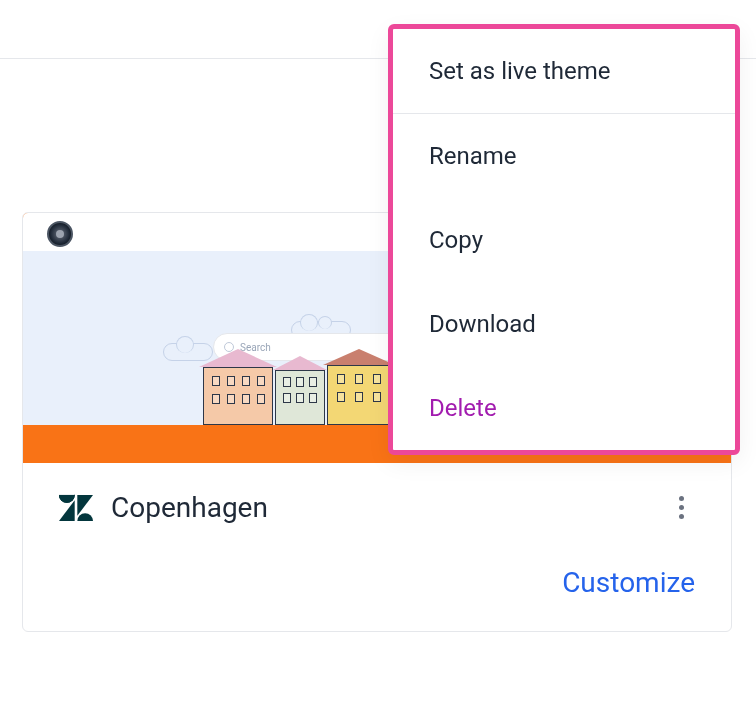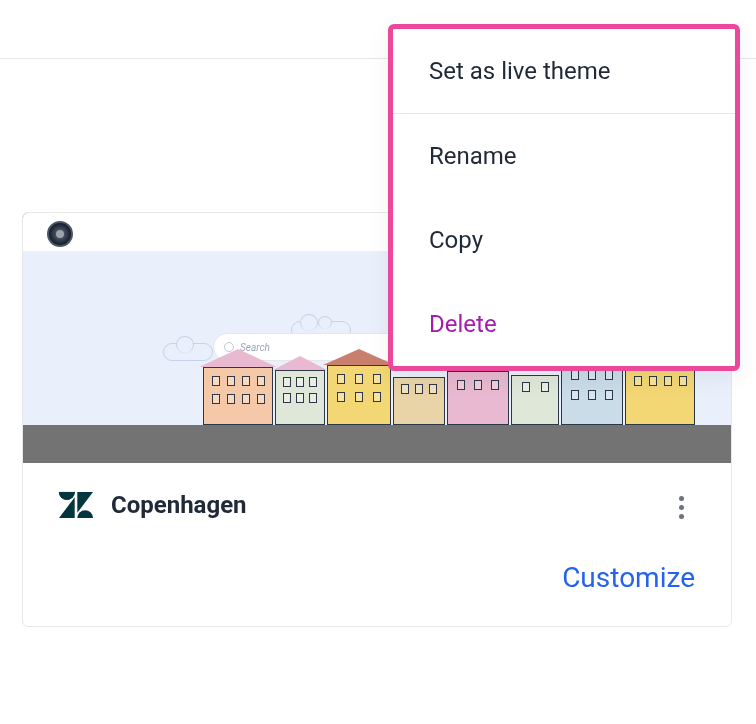--- a/index.html
+++ b/index.html
@@ -28,24 +28,23 @@
       left: 22px;
       top: 212px;
       width: 710px;
       border: 1px solid #e5e7eb;
       border-radius: 6px;
       background: #fff;
       overflow: hidden;
     }
     .preview {
       height: 250px;
-      background: #737373;
+      background: #f97316;
       position: relative;
       overflow: hidden;
-      font-style: italic;
     }
     .preview-sky {
       position: absolute;
       top: 38px;
       left: 0;
       right: 0;
       bottom: 38px;
       background: #e9f0fb;
     }
     .preview-top {
@@ -175,22 +174,22 @@
       position: relative;
     }
     .zendesk-icon {
       width: 34px;
       height: 28px;
       position: relative;
       flex-shrink: 0;
     }
     .zendesk-icon svg { width: 100%; height: 100%; }
     .theme-title {
-      font-size: 24px;
-      font-weight: 700;
+      font-size: 28px;
+      font-weight: 400;
       color: #1f2937;
     }
     .updated-text {
       font-size: 24px;
       color: #6b7280;
       margin-top: 14px;
     }
     .kebab {
       position: absolute;
       right: 0;
@@ -366,14 +365,15 @@
     </div>
     <div class="customize-link">Customize</div>
   </div>
 </div>
 
 <div class="dropdown">
   <div class="dropdown-item">Set as live theme</div>
   <div class="dropdown-divider"></div>
   <div class="dropdown-item">Rename</div>
   <div class="dropdown-item">Copy</div>
+  <div class="dropdown-item">Download</div>
   <div class="dropdown-item danger">Delete</div>
 </div>
 
 </body></html>

